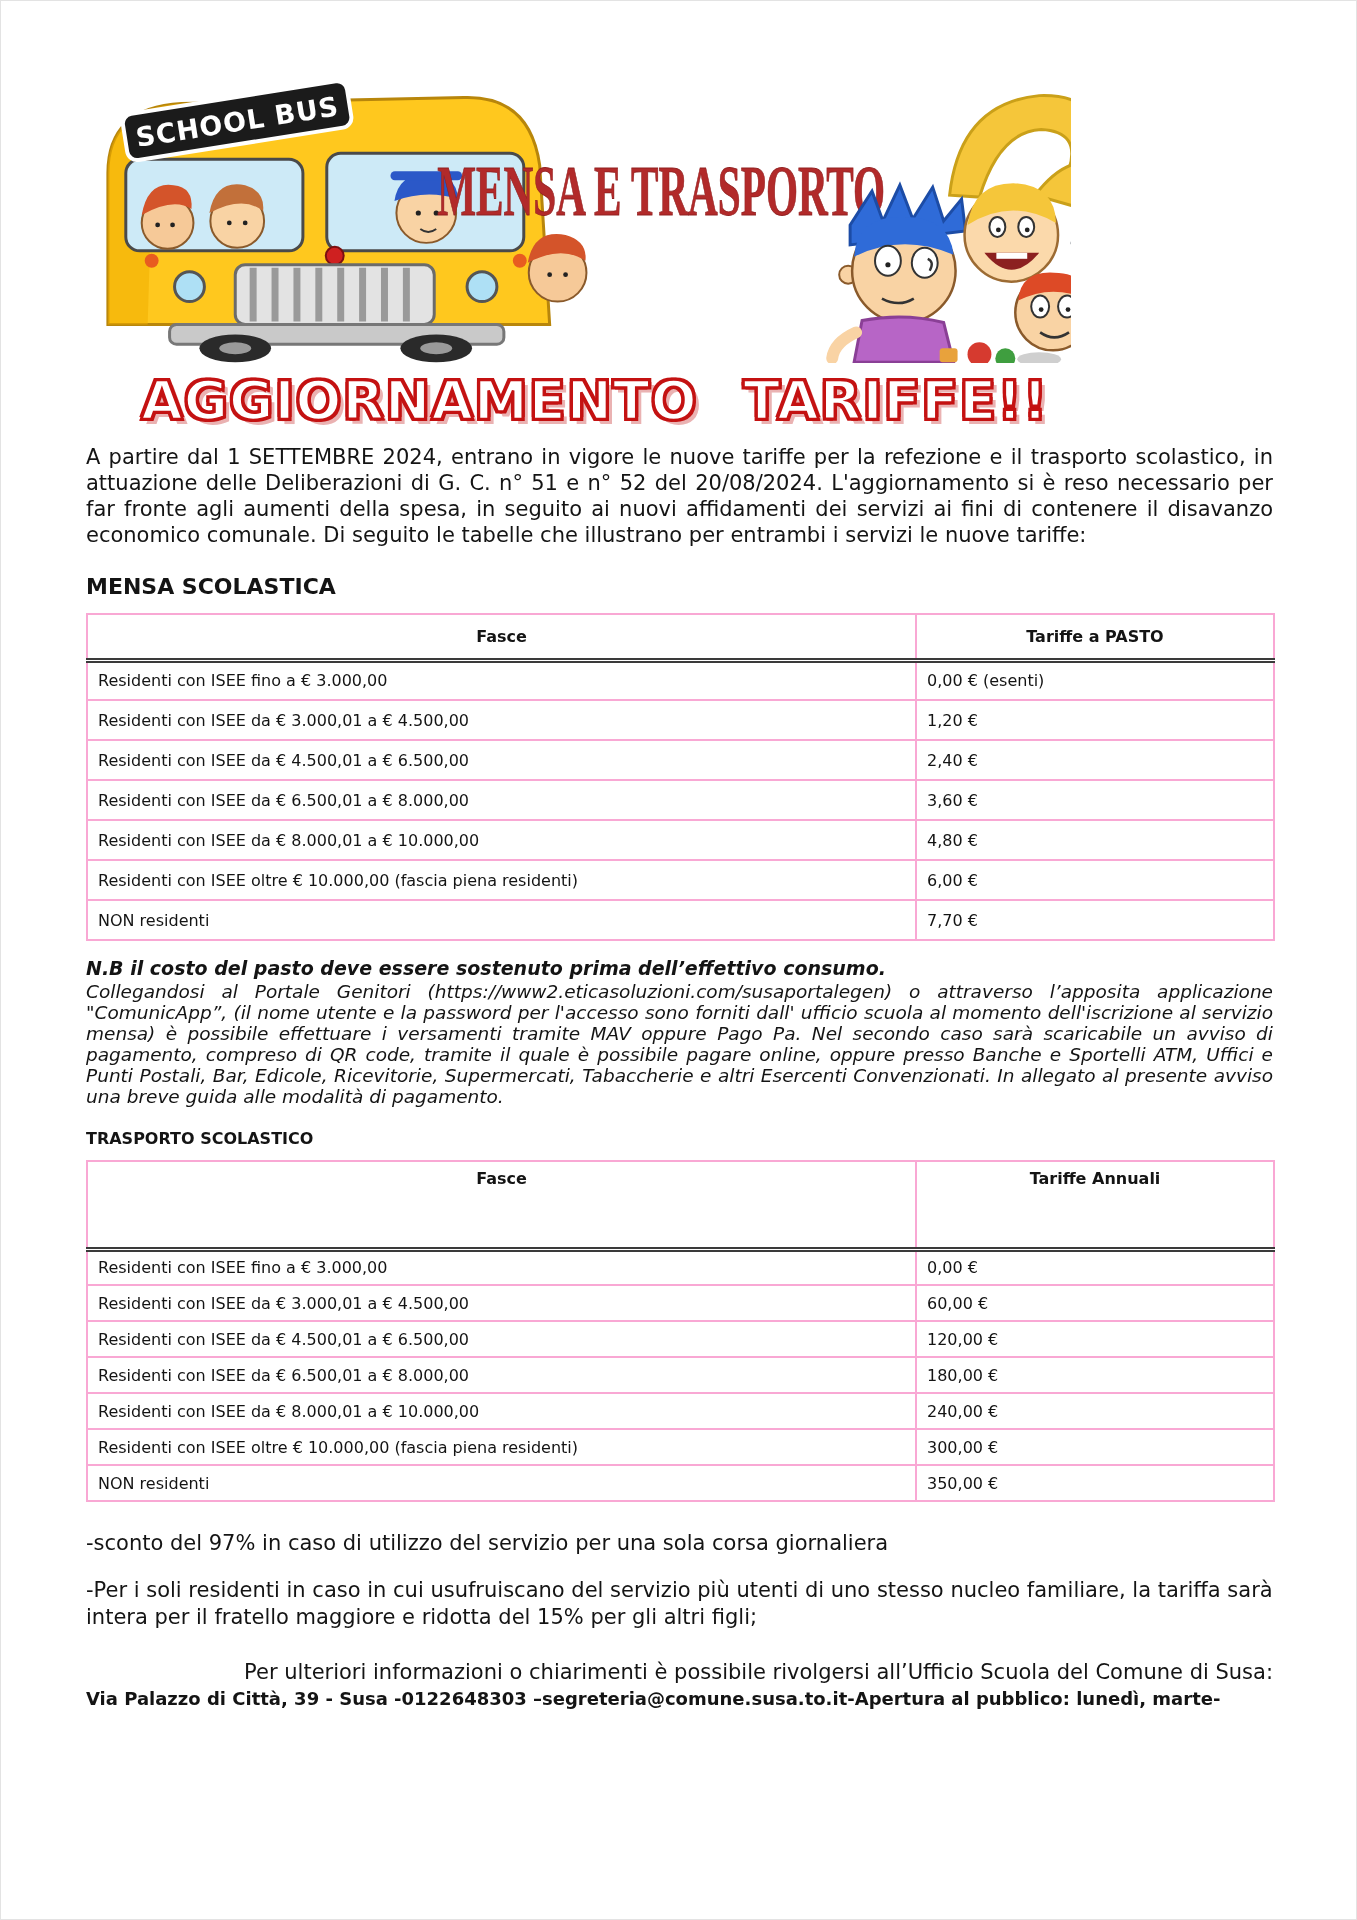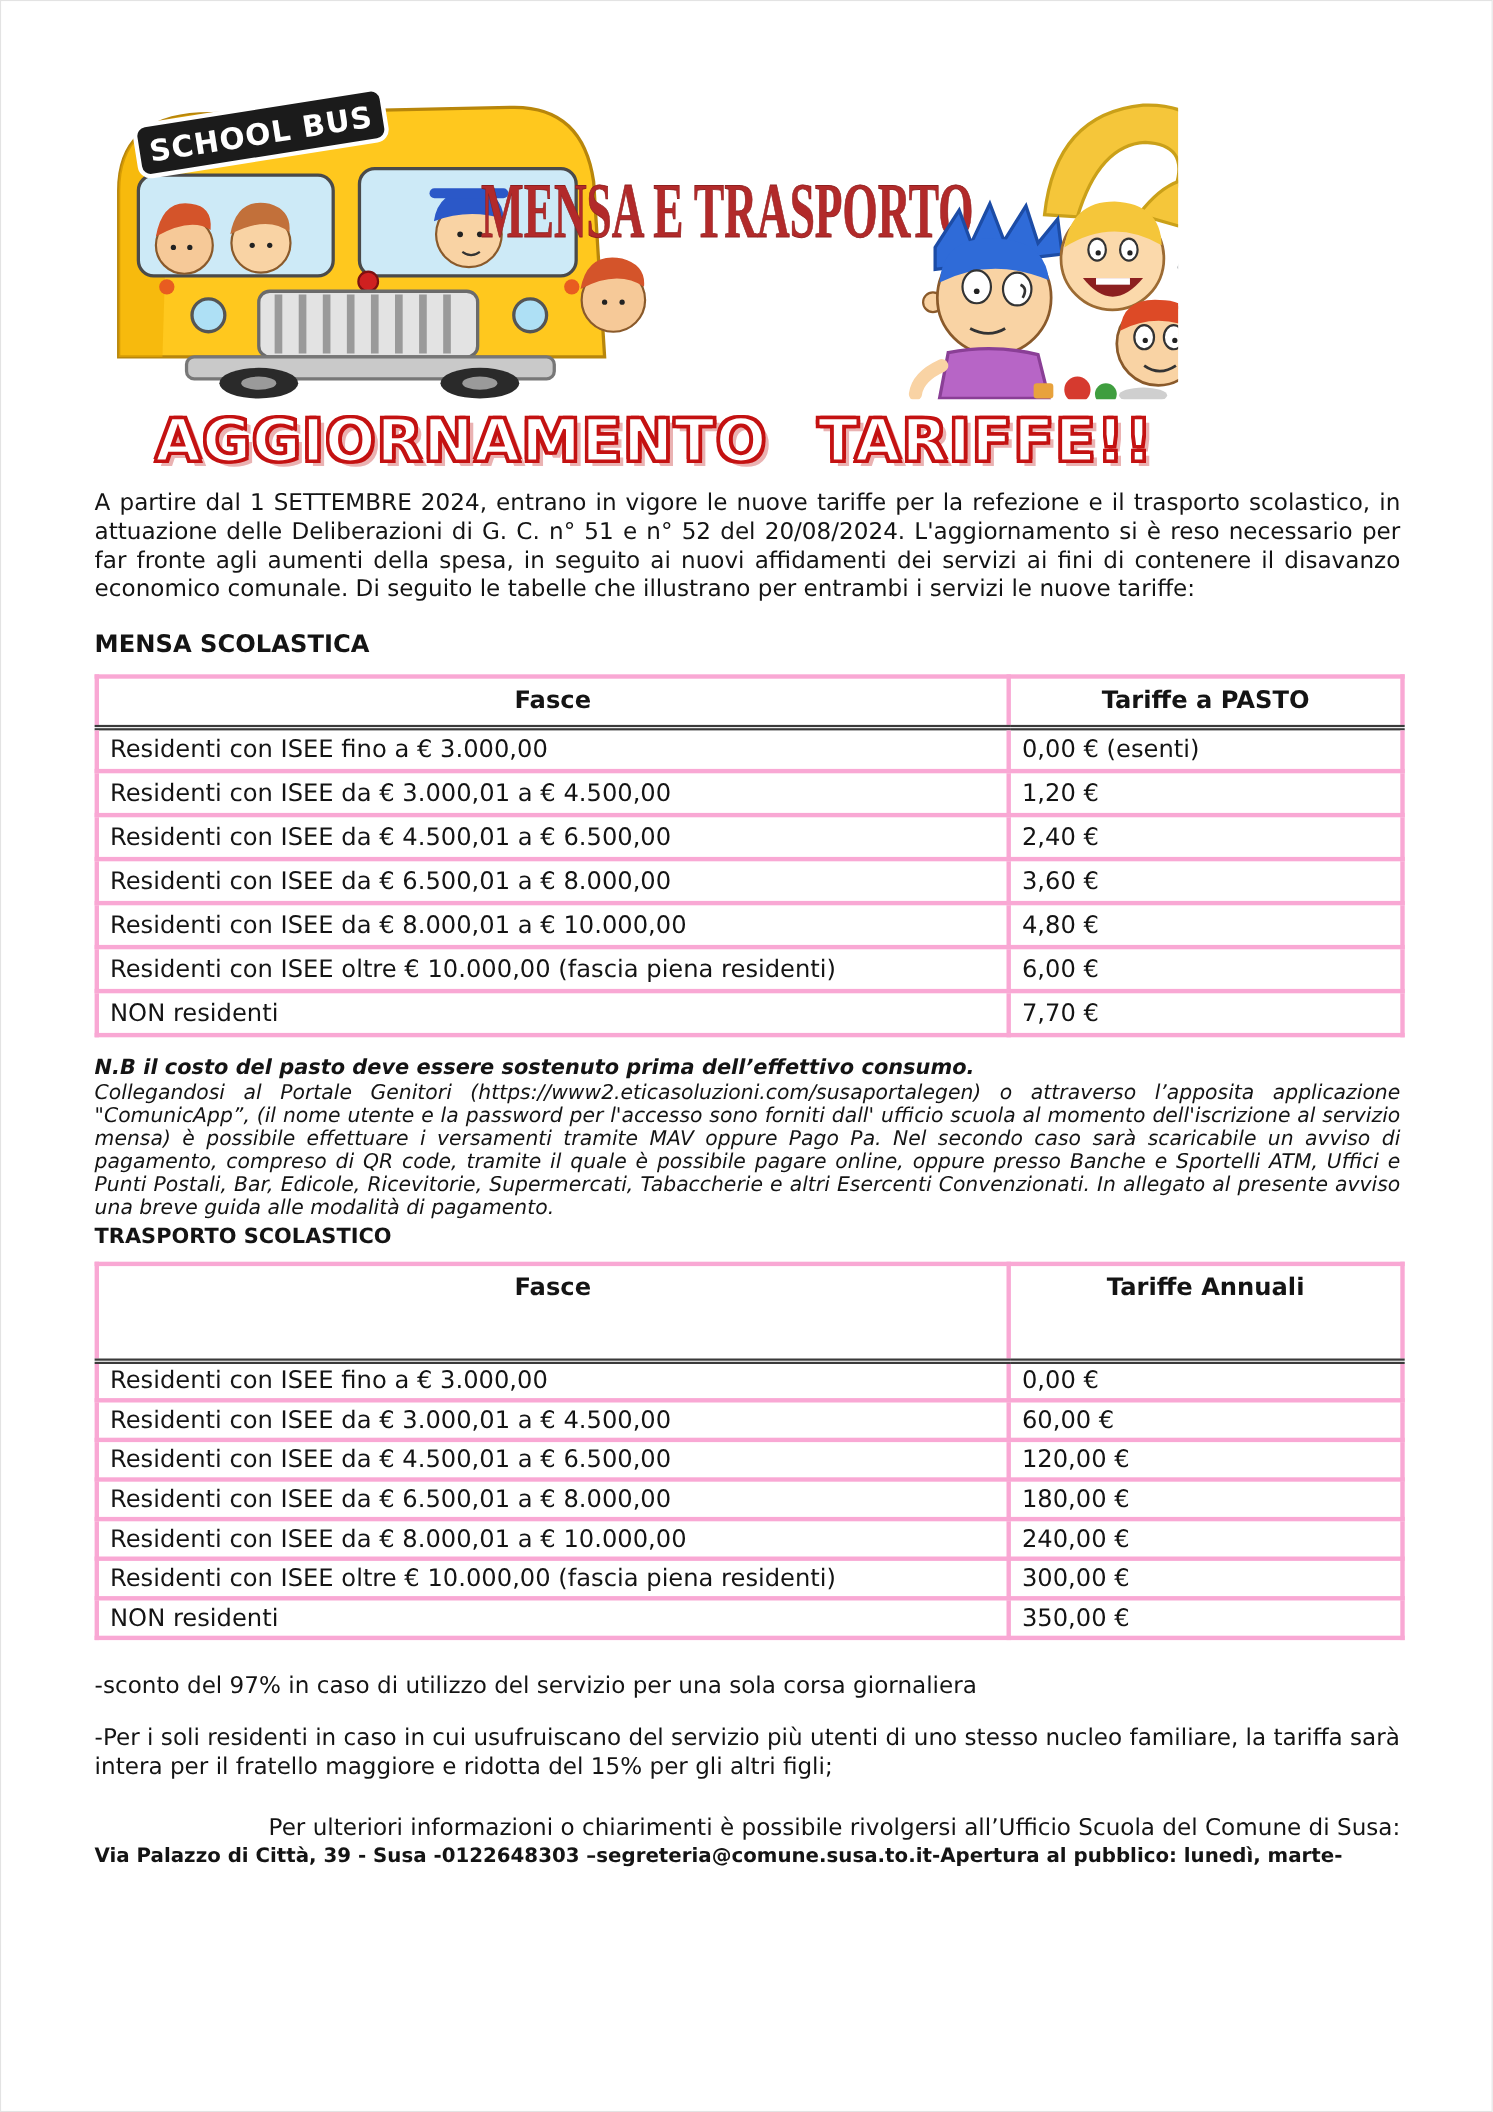--- a/index.html
+++ b/index.html
@@ -36,26 +36,26 @@
   }
 
   .intro {
     margin-top: 12px;
     font-size: 21px;
     line-height: 26px;
     text-align: justify;
   }
 
   .section-heading { margin-top: 26px; font-size: 22px; font-weight: 700; }
-  .section-heading.big { margin-top: 4px; font-size: 19px; }
+  .section-heading.big { margin-top: 22px; font-size: 16px; }
 
   table { border-collapse: collapse; width: 1187px; table-layout: fixed; margin-top: 14px; }
   col.c-fasce  { width: 829px; }
   col.c-tariffe{ width: 358px; }
-  th, td { border: 4px solid #f9a8d4; font-size: 22px; margin-top: 16px; }
+  th, td { border: 2px solid #f9a8d4; font-size: 16px; margin-top: 16px; }
   thead th { font-weight: 700; text-align: center; height: 46px; border-bottom: 5px double #3a3a3a; }
   td { padding: 5px 6px 5px 10px; height: 40px; text-align: left; border-radius: 11px; }
   table.tall-head { margin-top: 12px; }
   table.tall-head thead th { height: 88px; vertical-align: top; padding-top: 7px; }
   table.tall-head td { height: 36px; padding-top: 3px; padding-bottom: 3px; }
 
   .note { margin-top: 16px; font-size: 21px; line-height: 26px; text-align: justify; }
   .nb { margin-top: 16px; font-size: 19px; font-weight: 700; font-style: italic; }
   .payment {
     margin-top: 2px;

